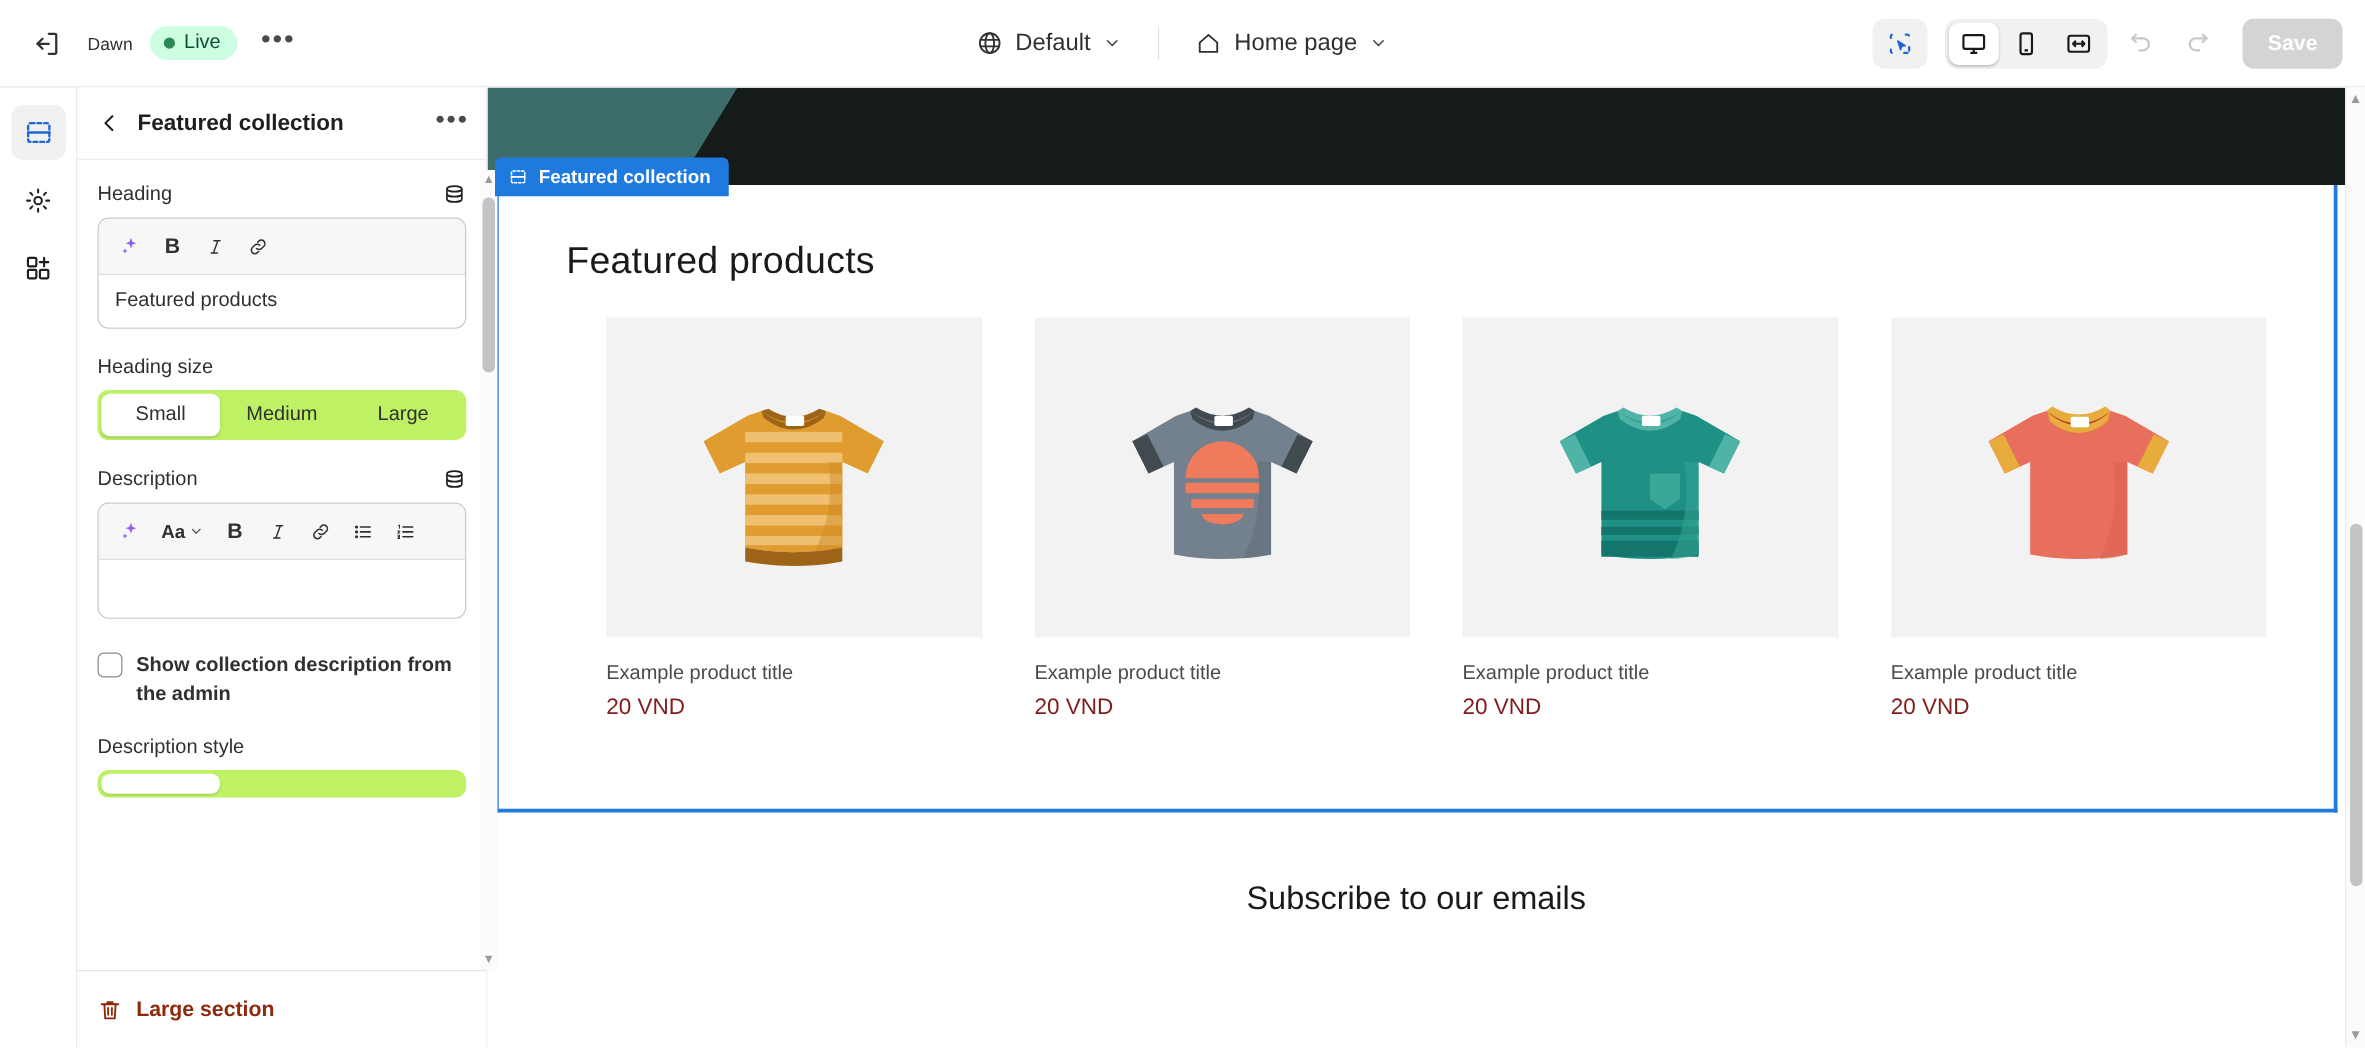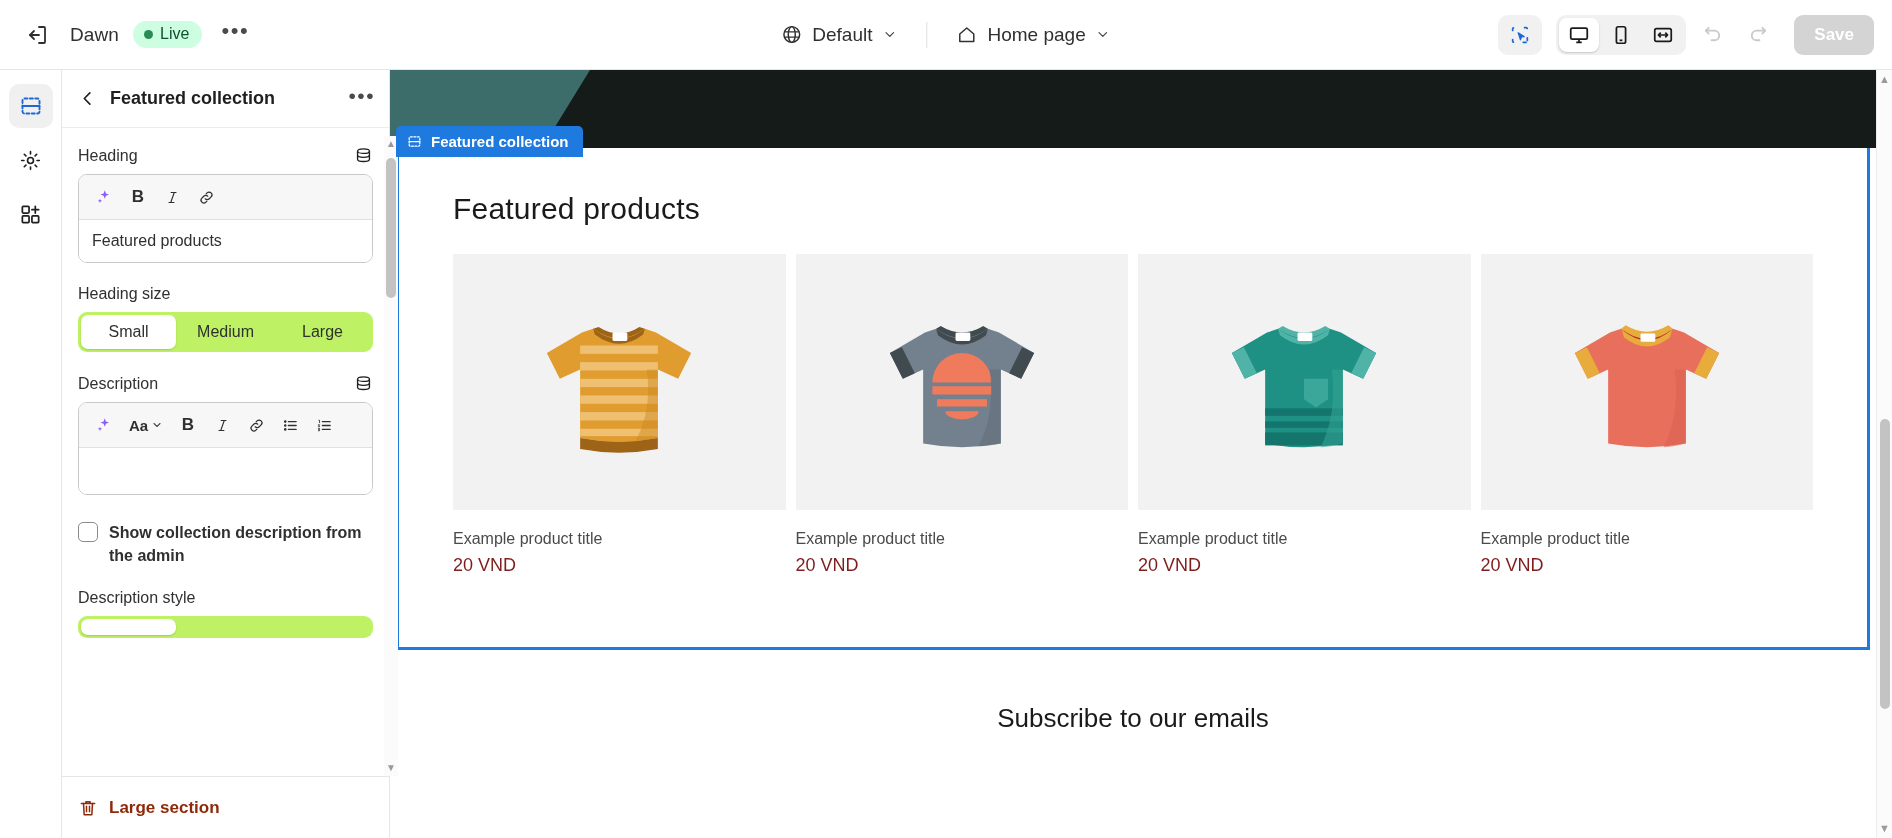--- a/index.html
+++ b/index.html
@@ -19,21 +19,21 @@
     border-bottom: 1px solid #e6e6e6;
     padding: 0 18px;
     position: relative;
   }
   .tb-left { display: flex; align-items: center; gap: 14px; }
   .icon-btn {
     width: 38px; height: 38px; border-radius: 8px;
     display: flex; align-items: center; justify-content: center;
     cursor: pointer; background: transparent; border: none;
   }
-  .theme-name { font-size: 19px; color: #303030; font-weight: 400; letter-spacing: .1px; }
+  .theme-name { font-size: 14px; color: #303030; font-weight: 400; letter-spacing: .1px; }
   .live-badge {
     display: inline-flex; align-items: center; gap: 7px;
     background: #cdfee1; color: #0c5132;
     border-radius: 999px; padding: 4px 13px 5px 11px;
     font-size: 16px; font-weight: 500;
   }
   .live-dot { width: 9px; height: 9px; border-radius: 50%; background: #2a8a54; display:inline-block; }
   .dots-btn { font-size: 22px; color: #4a4a4a; letter-spacing: 1.5px; line-height: 1; padding-bottom: 8px; }
 
   .tb-center {
@@ -181,21 +181,21 @@
   .section-body {
     border: 3px solid #1f7ae0; border-top: none;
     margin: 0 6px 0 6px;
     background: #fff;
     height: 502px;
     padding: 44px 54px 0 54px;
     position: relative;
   }
   .featured-title { font-size: 30px; color: #1a1a1a; font-weight: 400; margin-bottom: 28px; letter-spacing: .2px; }
   .grid { display: flex; gap: 10px; }
-  .card { flex: 1; min-width: 0; }
+  .card { flex: 1; min-width: 0; margin-left: 32px; }
   .card-img {
     background: #f2f2f2; height: 256px; display: flex; align-items: center; justify-content: center;
     margin-bottom: 20px;
   }
   .card-title { font-size: 16px; color: #4a4a4a; margin-bottom: 7px; }
   .card-price { font-size: 18px; color: #7f1d1d; }
 
   .newsletter {
     text-align: center; padding-top: 53px; font-size: 26px; color: #1a1a1a;
   }

